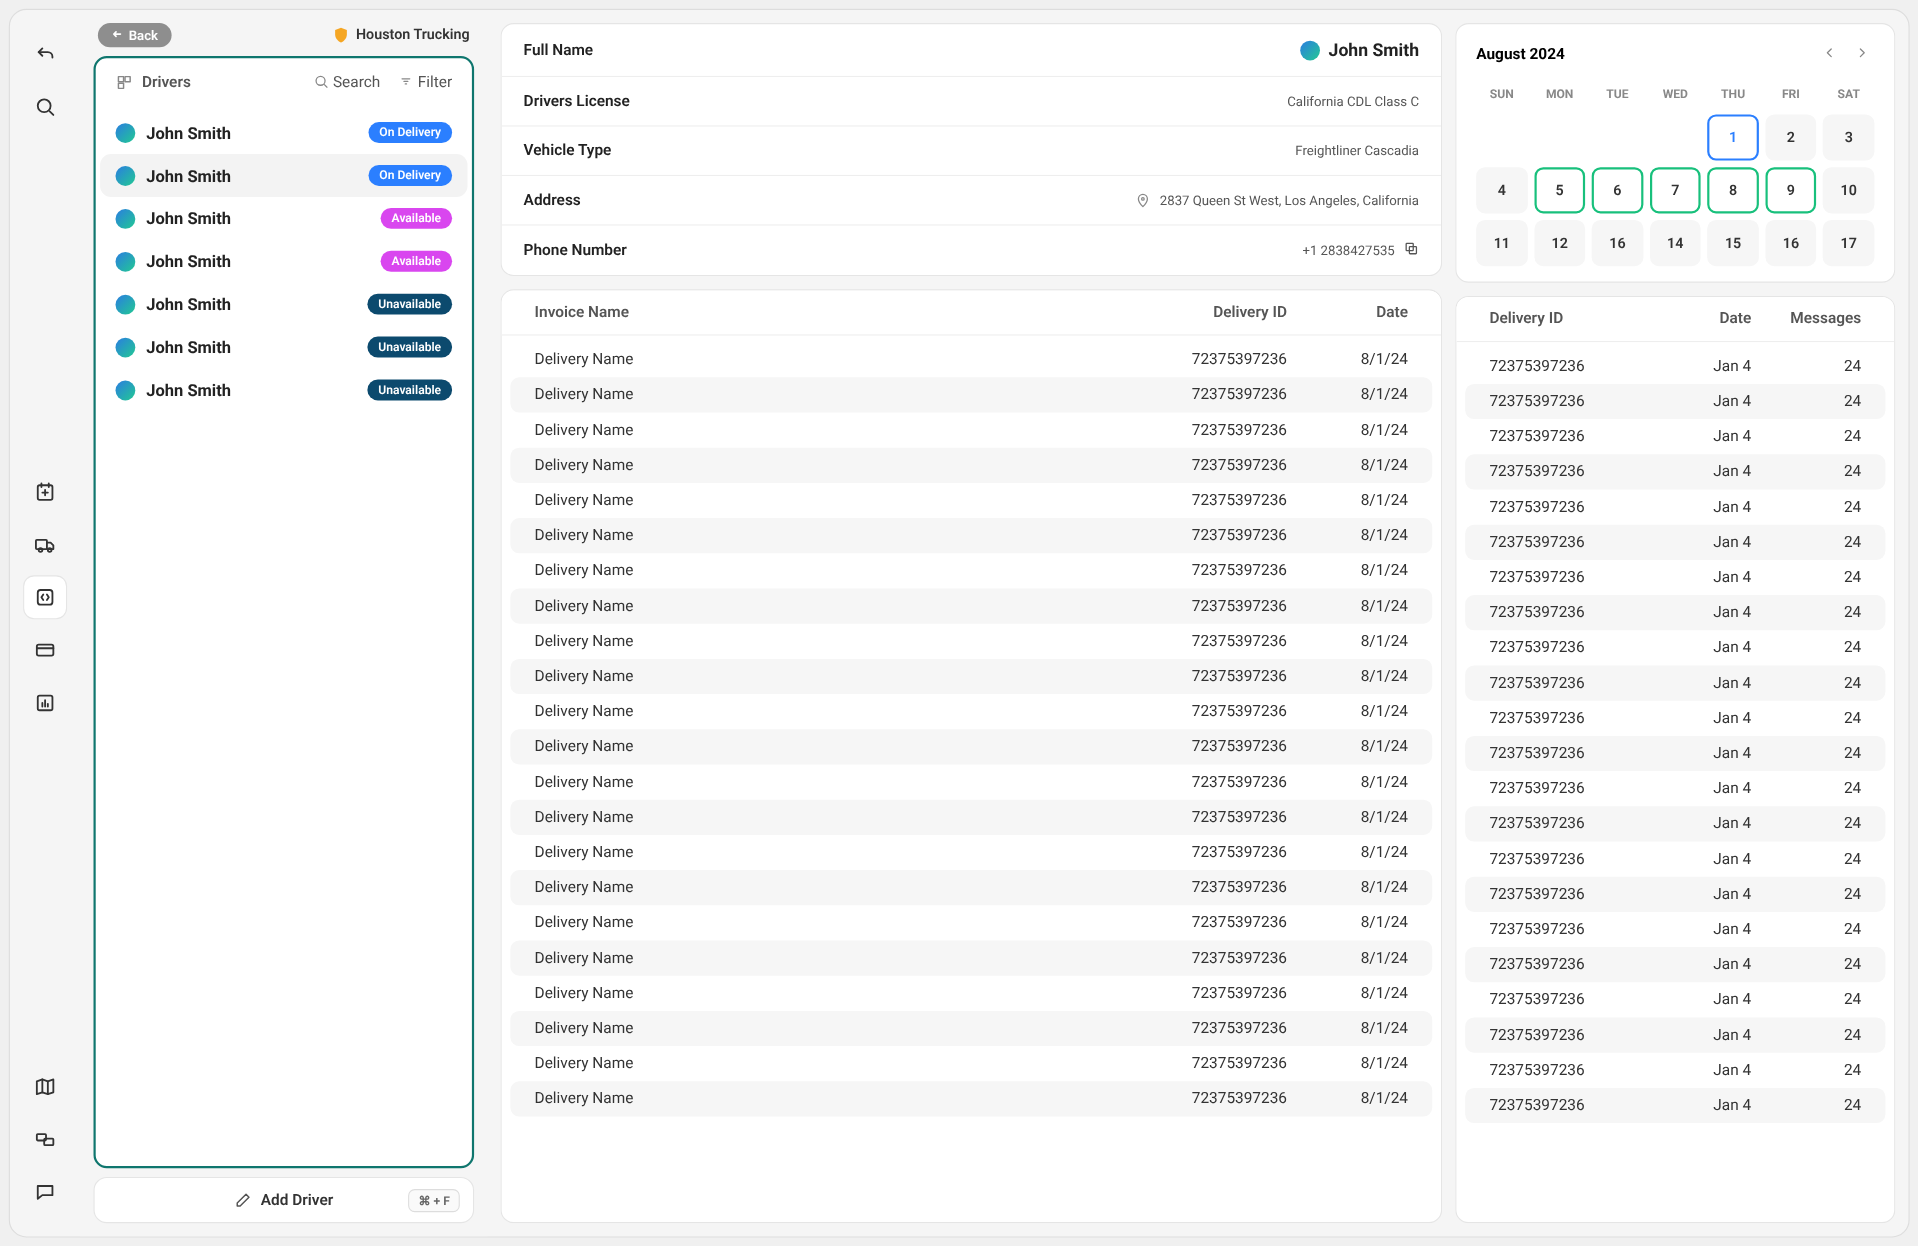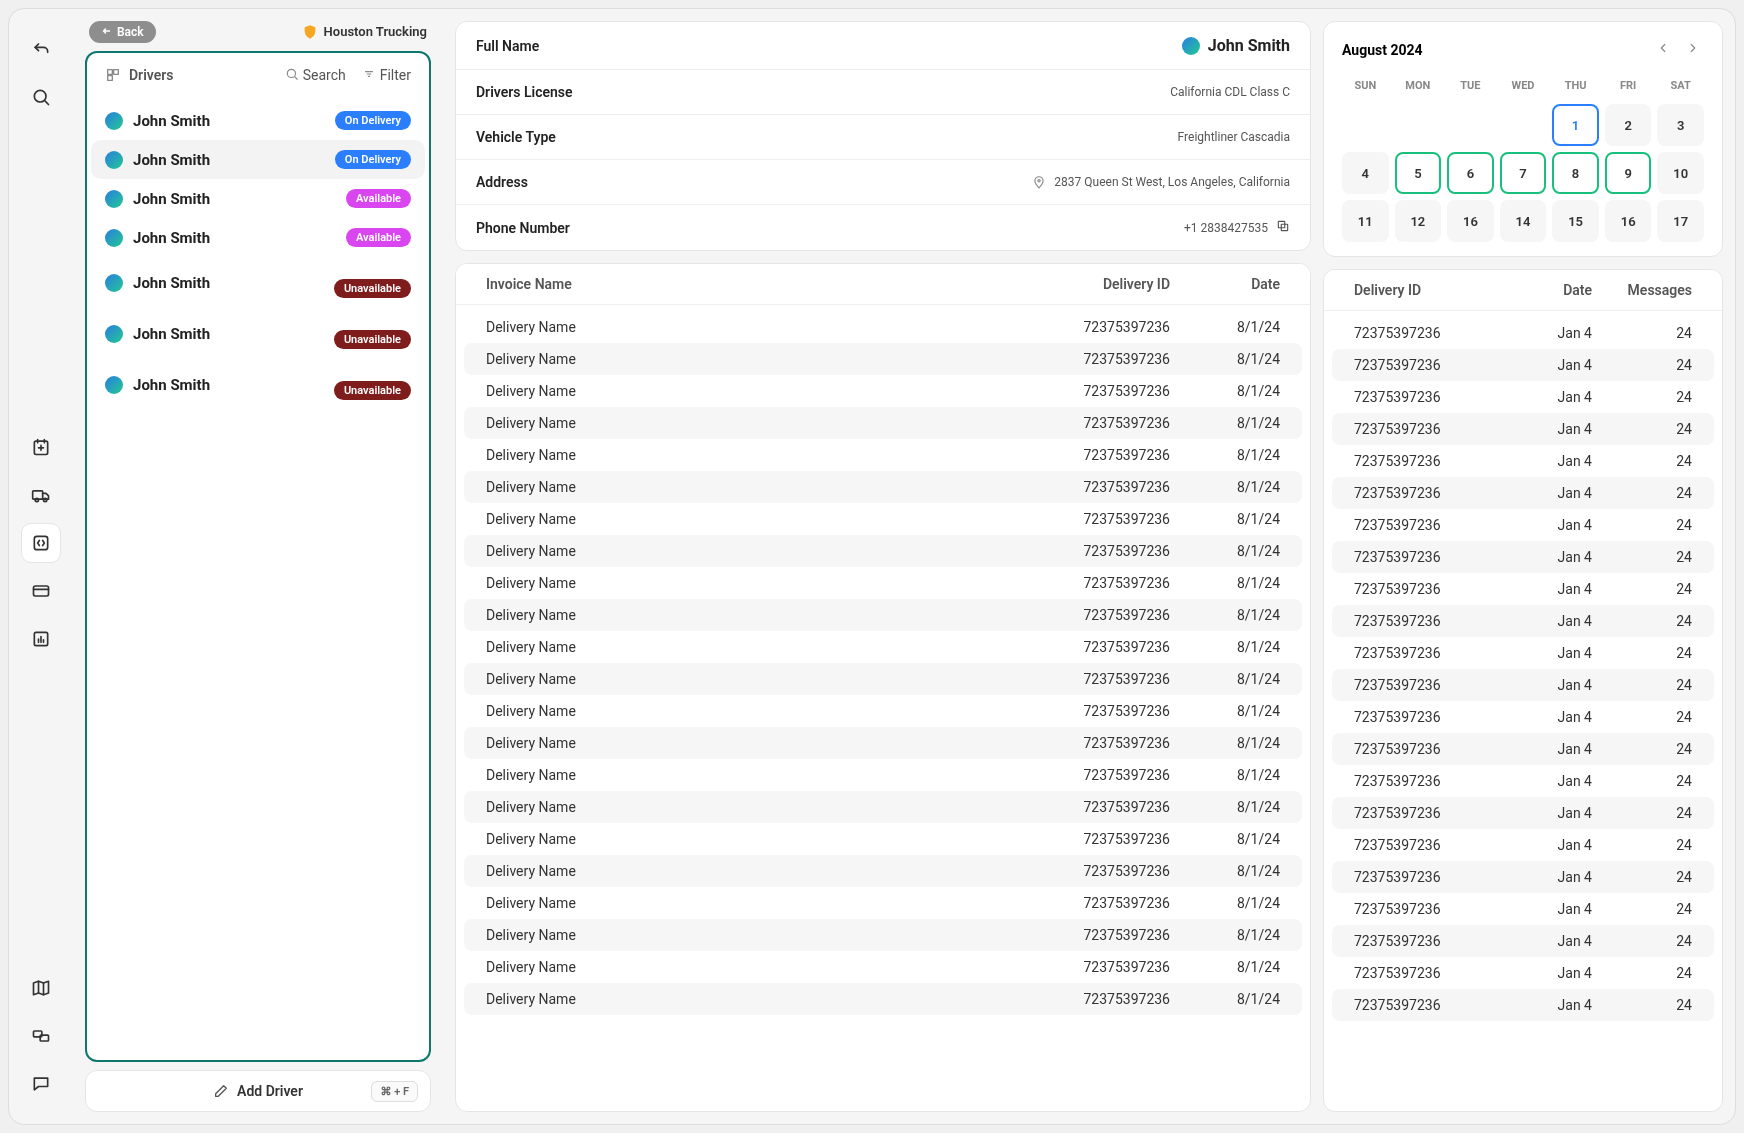--- a/index.html
+++ b/index.html
@@ -26,21 +26,21 @@
 .head-action { display: flex; gap: 4px; cursor: pointer; }
 .driver-list { flex: 1; overflow-y: auto; padding: 4px; }
 .driver-item { display: flex; align-items: center; justify-content: space-between; padding: 10px 14px; border-radius: 10px; cursor: pointer; }
 .driver-item.selected { background: #f3f3f3; }
 .driver-left { display: flex; align-items: center; gap: 10px; }
 .avatar { width: 18px; height: 18px; border-radius: 50%; background: linear-gradient(135deg, #2a7de1, #22c993); }
 .driver-name { font-size: 15px; font-weight: 700; color: #222; }
 .badge { font-size: 11px; font-weight: 600; padding: 3px 10px; border-radius: 10px; color: #fff; }
 .badge.on-delivery { background: #2b7fff; }
 .badge.available { background: #d946ef; }
-.badge.unavailable { background: #7f1d1d; margin-top: 12px; }
+.badge.unavailable { background: #0c4a6e; }
 .add-driver-bar { display: flex; align-items: center; justify-content: center; gap: 8px; padding: 12px; background: #fff; border-radius: 12px; border: 1px solid #e5e5e5; font-size: 14px; font-weight: 600; color: #333; position: relative; }
 .shortcut { position: absolute; right: 12px; font-size: 11px; color: #666; border: 1px solid #ddd; padding: 3px 8px; border-radius: 6px; background: #fafafa; }
 
 
 .main { flex: 1; padding: 12px; display: flex; gap: 12px; overflow: hidden; }
 .center-col { flex: 1; display: flex; flex-direction: column; gap: 12px; overflow: hidden; }
 .right-col { width: 400px; display: flex; flex-direction: column; gap: 12px; overflow: hidden; }
 
 
 .card { background: #fff; border-radius: 12px; border: 1px solid #e5e5e5; overflow: hidden; }

